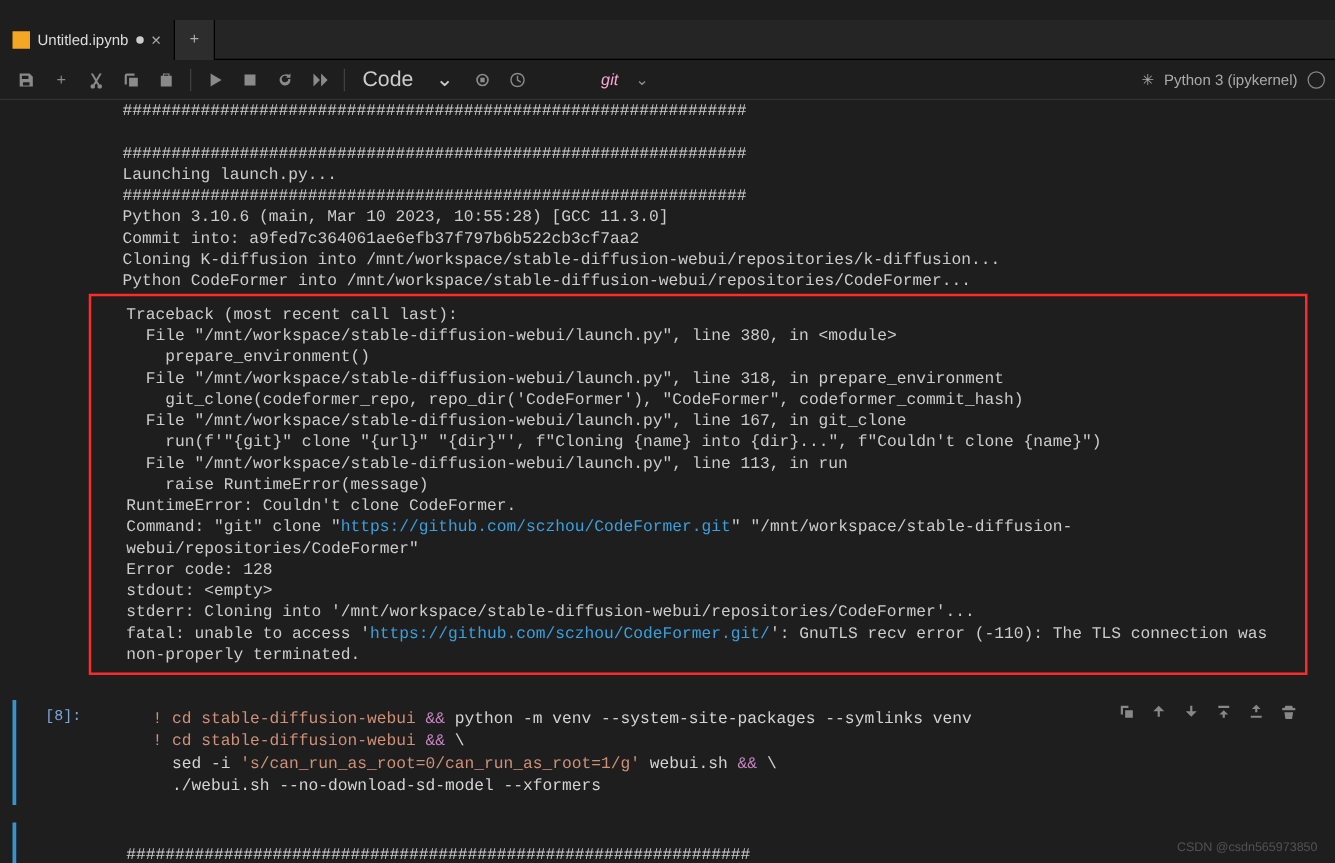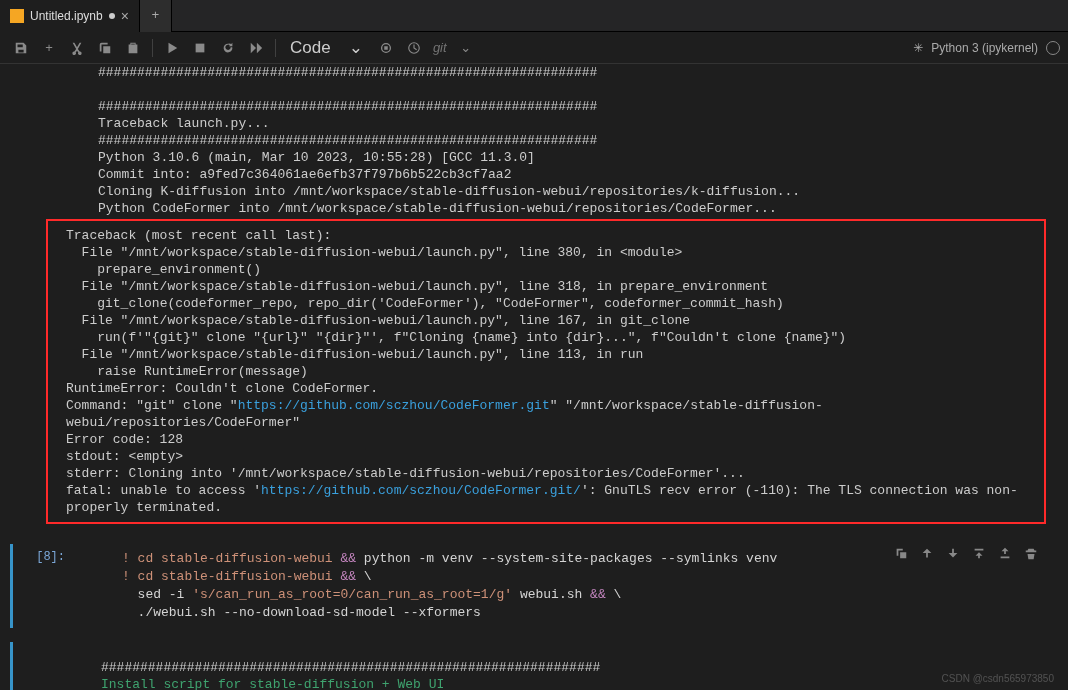--- a/index.html
+++ b/index.html
@@ -12,20 +12,21 @@
   height: 690px;
   overflow: hidden;
   position: relative;
 }
 .tabs-bar {
   background: #252526;
   height: 32px;
   display: flex;
   align-items: center;
   border-bottom: 1px solid #000;
+  margin-top: 16px;
 }
 .tab {
   display: flex;
   align-items: center;
   padding: 0 10px;
   height: 32px;
   background: #1e1e1e;
   border-right: 1px solid #000;
   gap: 6px;
   font-family: -apple-system, 'Segoe UI', sans-serif;
@@ -79,22 +80,22 @@
 .output-block {
   font-family: Consolas, 'Courier New', monospace;
   font-size: 13px;
   line-height: 17px;
   white-space: pre;
   padding-left: 88px;
   color: #ccc;
 }
 .error-box {
   border: 2px solid #ff2a2a;
-  margin: 2px 10px 2px 36px;
-  padding: 6px 18px;
+  margin: 2px 10px 2px 61px;
+  padding: 6px 28px;
   line-height: 17px;
   white-space: pre-wrap;
   font-family: Consolas, 'Courier New', monospace;
   font-size: 13px;
   color: #ccc;
 }
 .link { color: #3aa0dd; }
 .cell-row {
   display: flex;
   position: relative;
@@ -221,35 +222,35 @@
         <circle cx="8" cy="8" r="5" fill="none" stroke="#8a8a8a" stroke-width="1.5"></circle>
         <path d="M6 6h4v4H6z"></path>
       </svg>
     </div>
   <div class="tb-btn">
       <svg viewBox="0 0 16 16">
         <circle cx="8" cy="8" r="6" fill="none" stroke="#8a8a8a" stroke-width="1.3"></circle>
         <path d="M8 4v4l3 2" stroke="#8a8a8a" stroke-width="1.3" fill="none"></path>
       </svg>
     </div>
-  <div class="tb-btn" style="width:auto;padding:0 4px;font-style:italic;color:#737373;">git</div>
+  <div class="tb-btn" style="width:auto;padding:0 4px;font-style:italic;color:#f9a8d4;margin-left:48px;">git</div>
   <div class="tb-btn">⌄</div>
   <div class="tb-right">
     <span>✳</span>
     <span>Python 3 (ipykernel)</span>
     <span class="kernel-status"></span>
   </div>
 </div>
 
 <div class="notebook-area">
 
 <div class="output-block"><span>################################################################</span>
 
 <span>################################################################</span>
-<span>Traceback launch.py...</span>
+<span>Launching launch.py...</span>
 <span>################################################################</span>
 <span>Python 3.10.6 (main, Mar 10 2023, 10:55:28) [GCC 11.3.0]</span>
 <span>Commit into: a9fed7c364061ae6efb37f797b6b522cb3cf7aa2</span>
 <span>Cloning K-diffusion into /mnt/workspace/stable-diffusion-webui/repositories/k-diffusion...</span>
 <span>Python CodeFormer into /mnt/workspace/stable-diffusion-webui/repositories/CodeFormer...</span></div>
 
 <div class="error-box"><span>Traceback (most recent call last):</span>
 <span>  File "/mnt/workspace/stable-diffusion-webui/launch.py", line 380, in &lt;module&gt;</span>
 <span>    prepare_environment()</span>
 <span>  File "/mnt/workspace/stable-diffusion-webui/launch.py", line 318, in prepare_environment</span>

